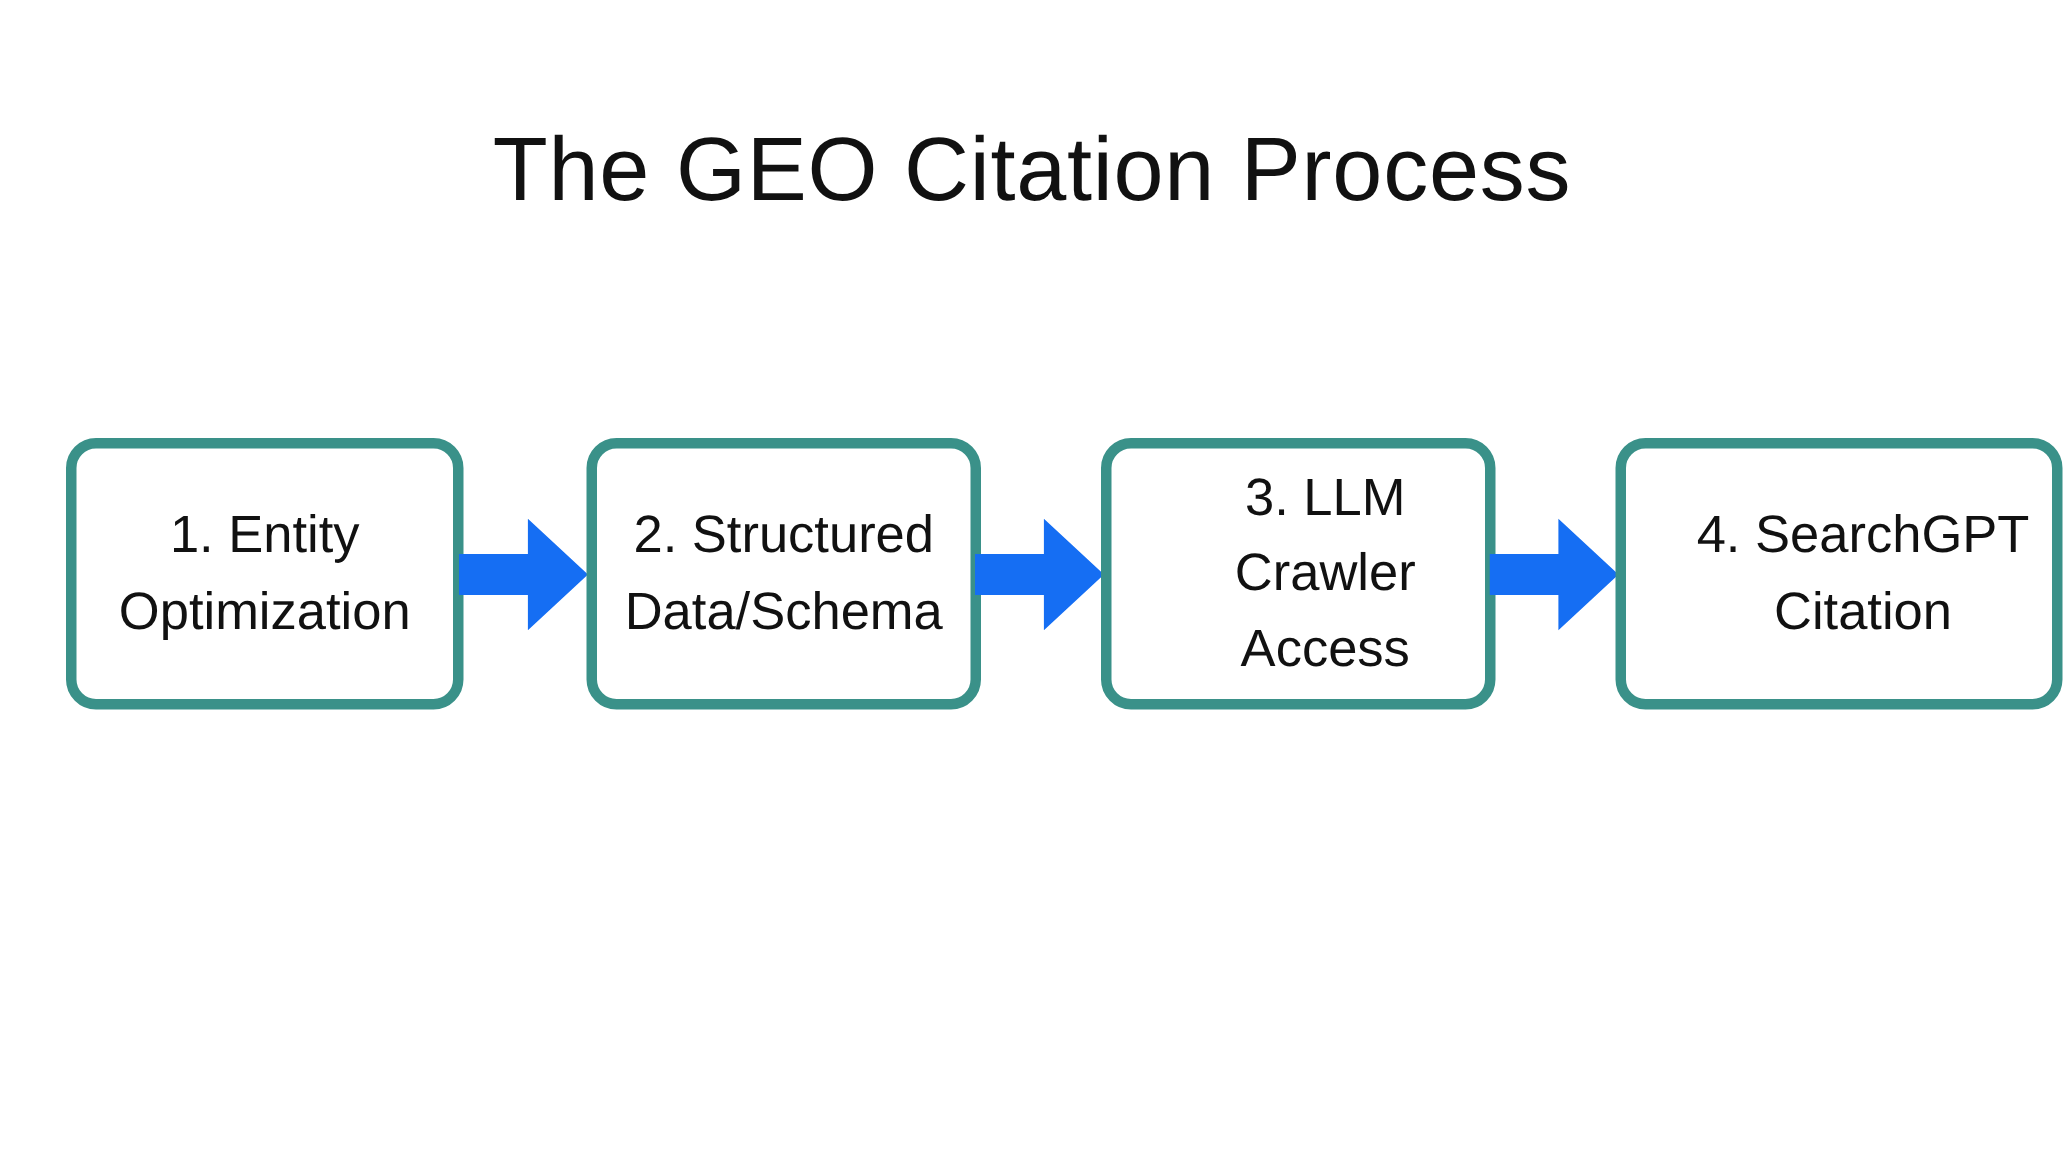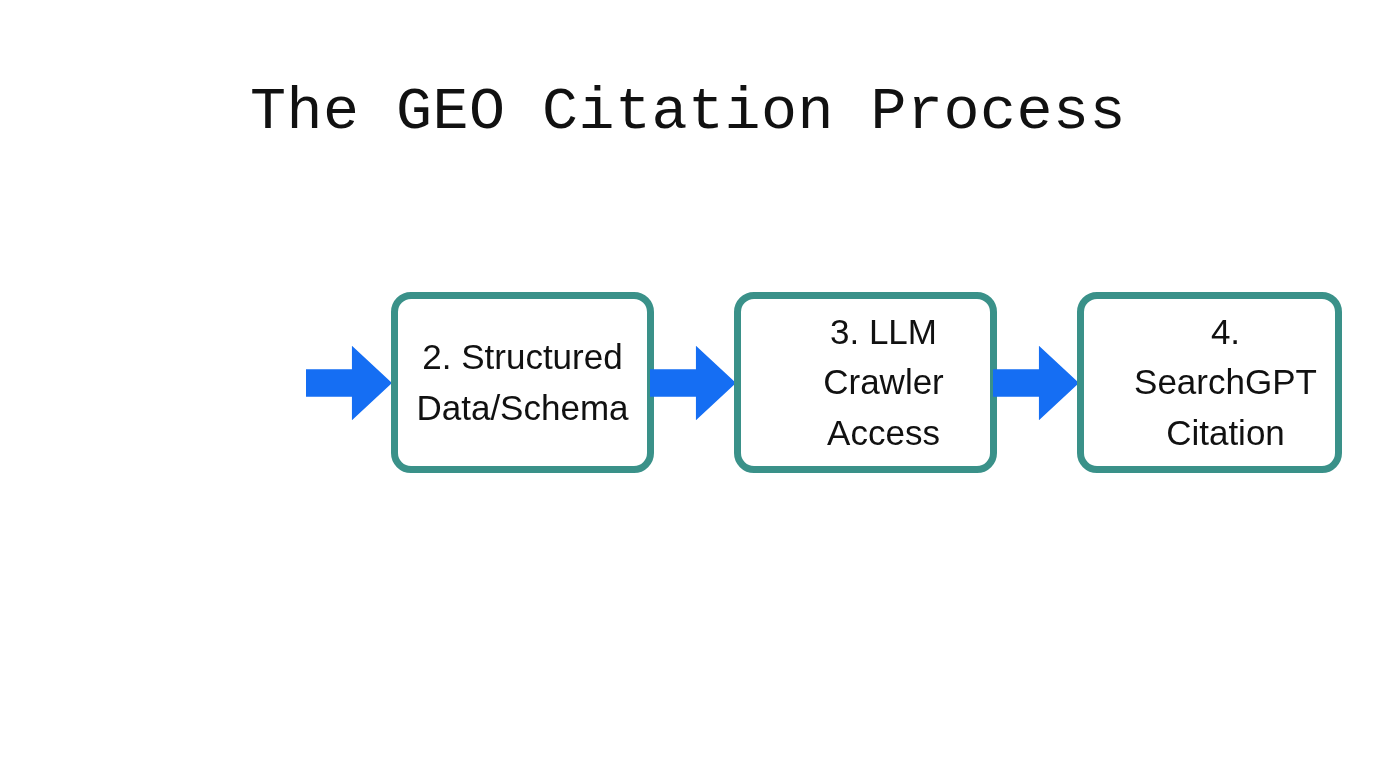--- a/index.html
+++ b/index.html
@@ -26,38 +26,37 @@
     position: absolute;
     top: 78px;
     left: 0;
     width: 100%;
     margin: 0;
     text-align: center;
     font-size: 60px;
     font-weight: 500;
     letter-spacing: 0.5px;
     color: var(--text);
-    font-family: Liberation Mono, monospace;
   }
   .step {
     position: absolute;
     top: 292px;
     height: 181px;
     background: var(--background);
     border: 7px solid var(--box-border);
     border-radius: 20px;
     display: flex;
     align-items: center;
     justify-content: center;
     padding: 4px;
   }
   #step1 { left: 44px;   width: 265px; }
   #step2 { left: 391px;  width: 263px; }
   #step3 { left: 734px;  width: 263px; padding-left: 40px; }
-  #step4 { left: 1077px; width: 265px; padding-left: 36px; }
+  #step4 { left: 1077px; width: 298px; padding-left: 36px; }
   .step-label {
     font-size: 35px;
     font-weight: 500;
     line-height: 1.43;
     color: var(--text);
     text-align: center;
     white-space: pre-line;
   }
   .arrow {
     position: absolute;
@@ -71,20 +70,24 @@
   #arrow2 { left: 650px; }
   #arrow3 { left: 993px; }
 </style>
 </head>
 <body>
 
 <div class="canvas">
 
   <h1 class="title">The GEO Citation Process</h1>
 
+  <div class="step" id="step1">
+    <div class="step-label">1. Entity
+Optimization</div>
+  </div>
 
   <svg class="arrow" id="arrow1" viewBox="0 0 88 76" xmlns="http://www.w3.org/2000/svg" aria-hidden="true">
     <polygon points="0,24 47,24 47,0 88,38 47,76 47,52 0,52" fill="currentColor"></polygon>
   </svg>
 
   <div class="step" id="step2">
     <div class="step-label">2. Structured
 Data/Schema</div>
   </div>
 

